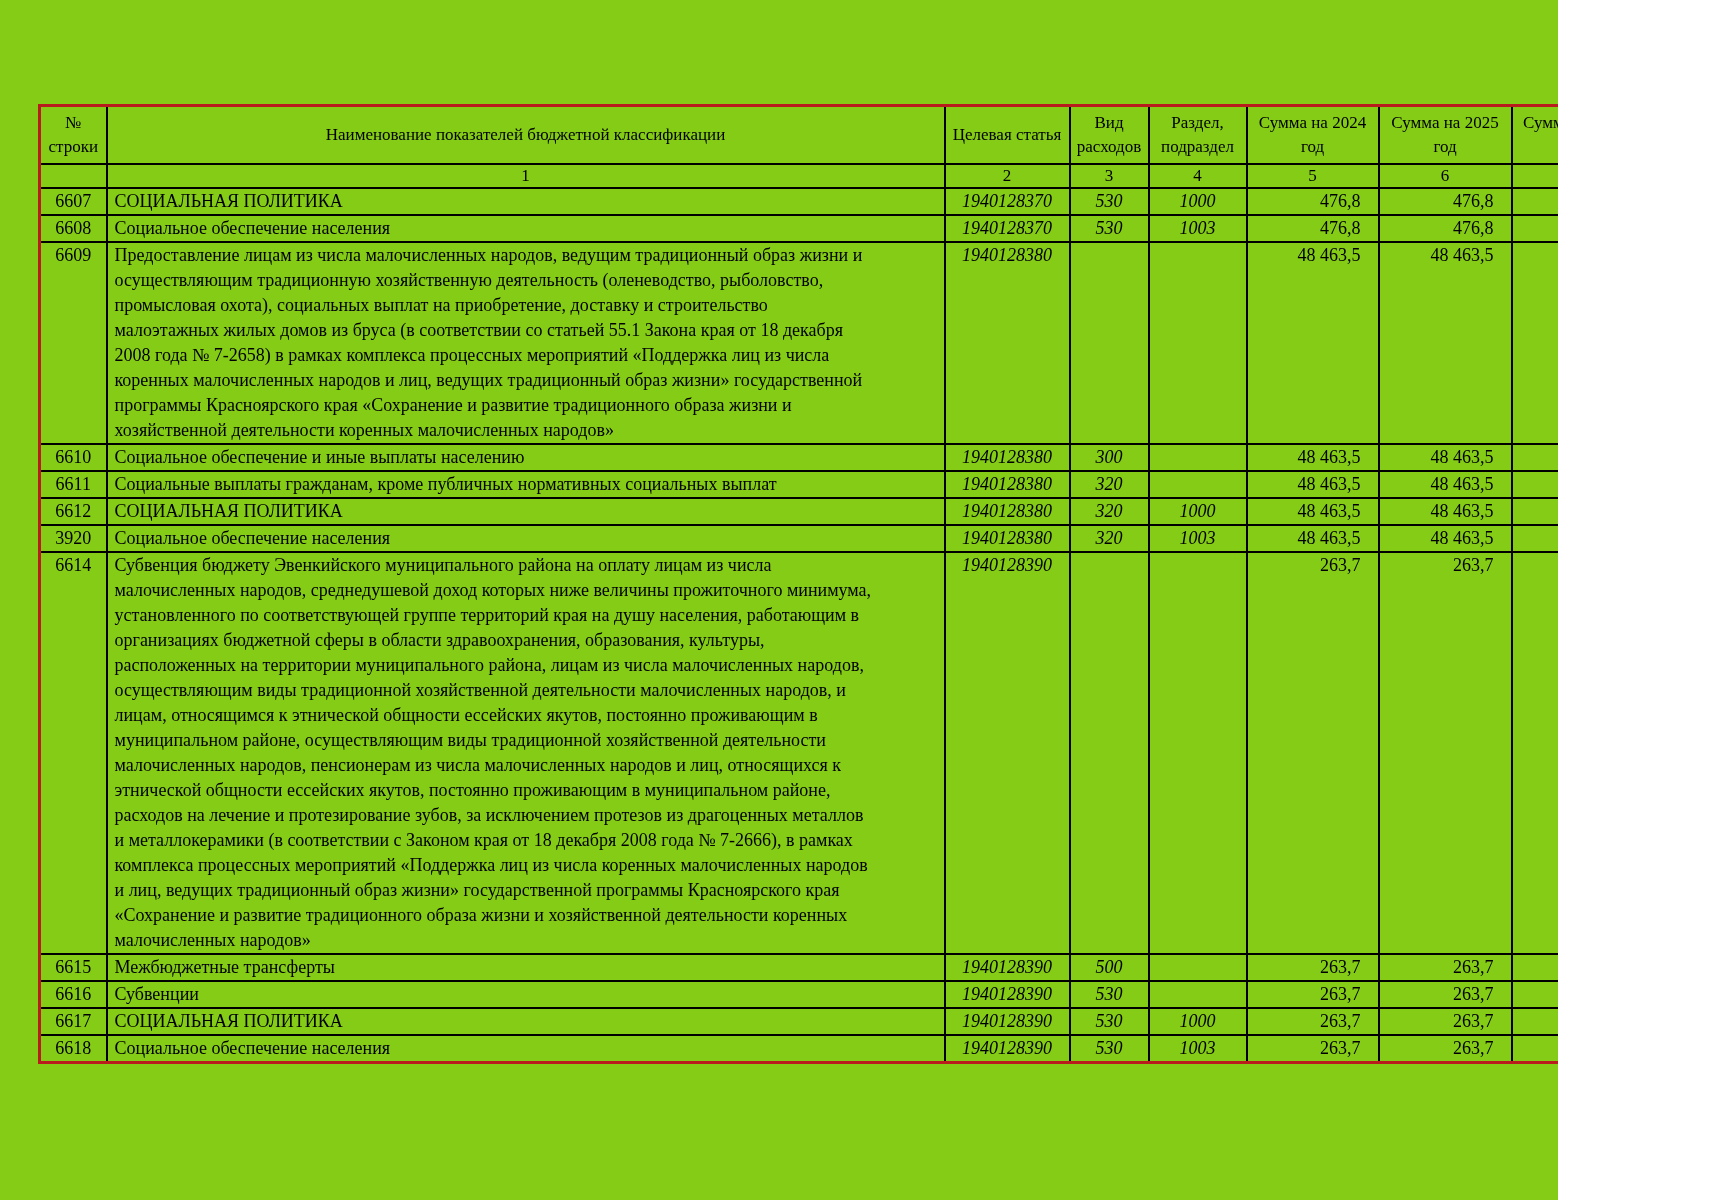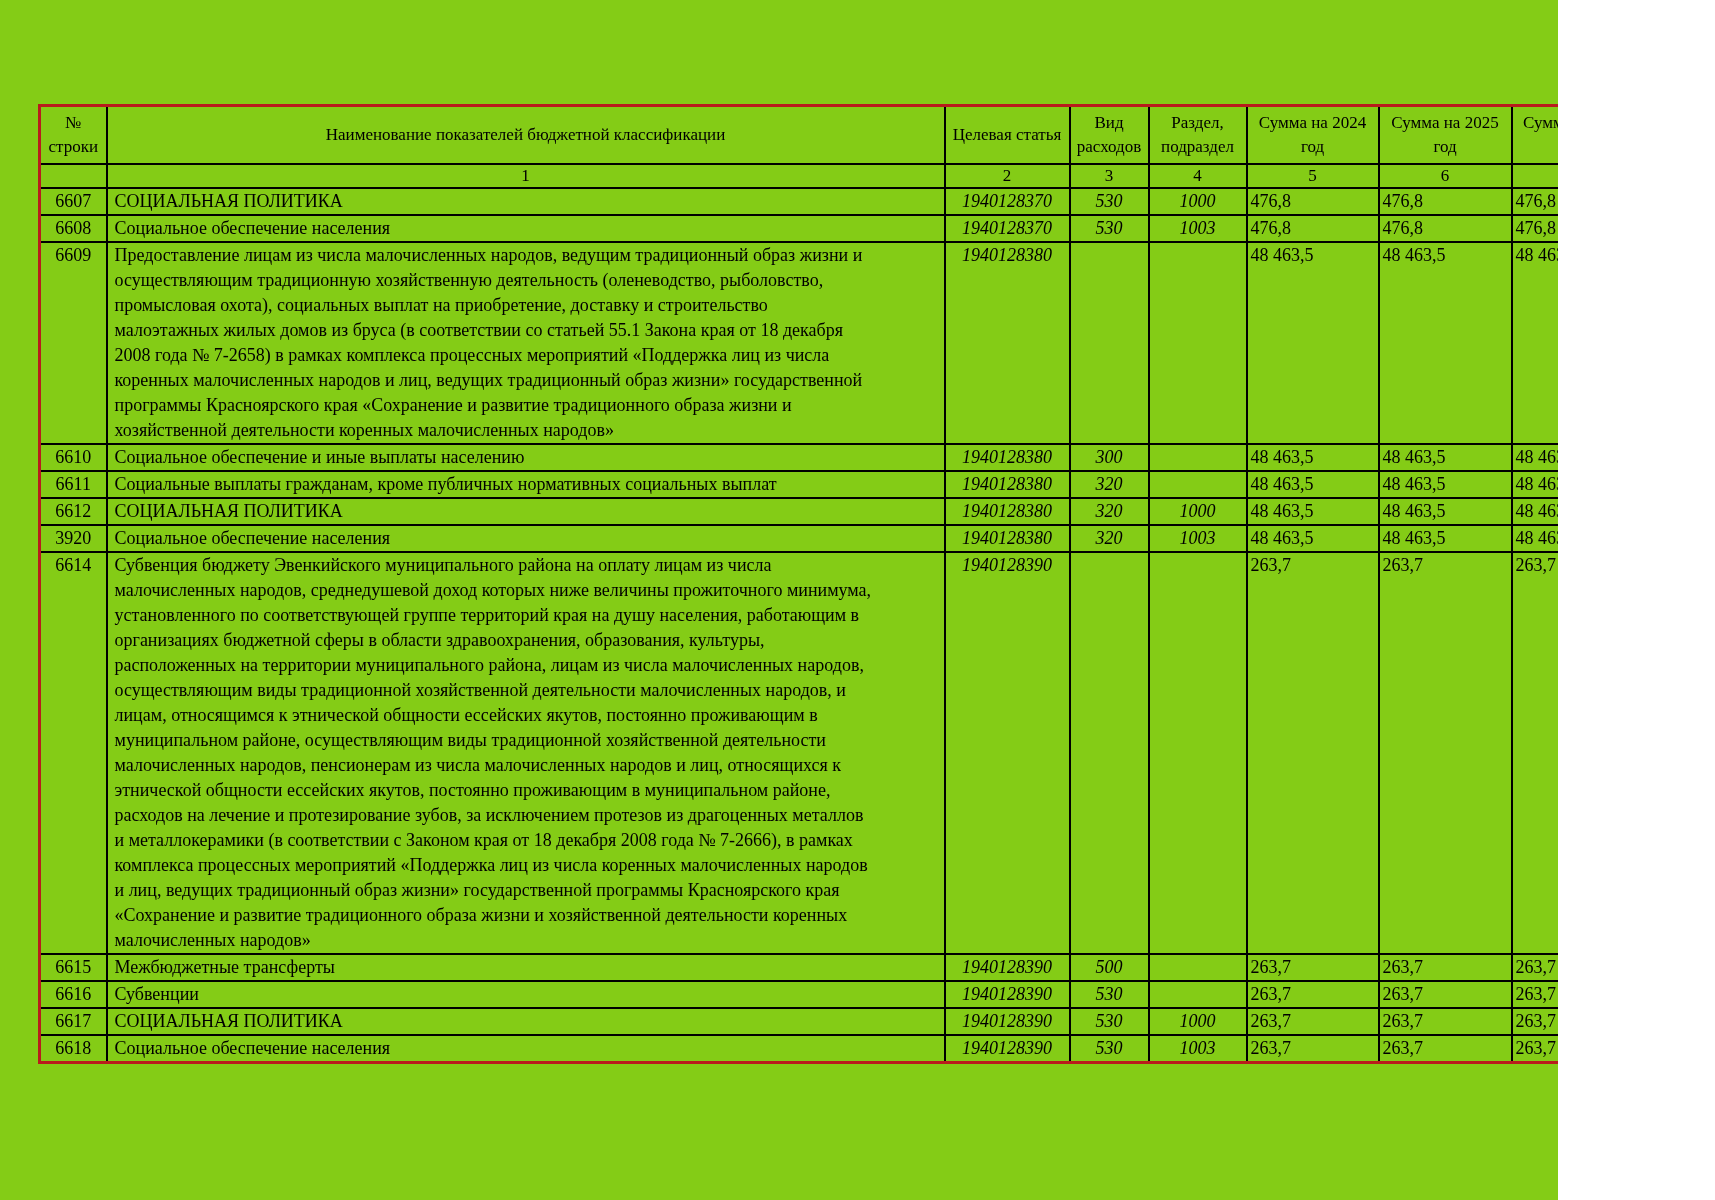--- a/index.html
+++ b/index.html
@@ -53,21 +53,21 @@
   }
   td {
     font-size: 18px;
     line-height: 25px;
     padding: 0 3px;
     vertical-align: top;
   }
   td.c-rownum  { text-align: center; }
   td.c-name    { text-align: left; padding-left: 7px; padding-right: 72px; font-family: Liberation Serif, serif; }
   td.c-center  { text-align: center; font-style: italic; }
-  td.c-amount  { padding-right: 3px; margin-top: 33px; }
+  td.c-amount  { text-align: right; padding-right: 17px; margin-top: 33px; }
   .artifact {
     position: absolute;
     background: #3a3a3a;
   }
   .artifact.a1 { left: 1706px; top: 252px; width: 2px; height: 26px; }
   .artifact.a2 { left: 1707px; top: 419px; width: 3px; height: 15px; }
   .artifact.a3 { left: 1707px; top: 502px; width: 3px; height: 14px; background:#555; }
   .artifact.a4 { left: 1709px; top: 540px; width: 2px; height: 32px; background:#666; }
 </style>
 </head>

